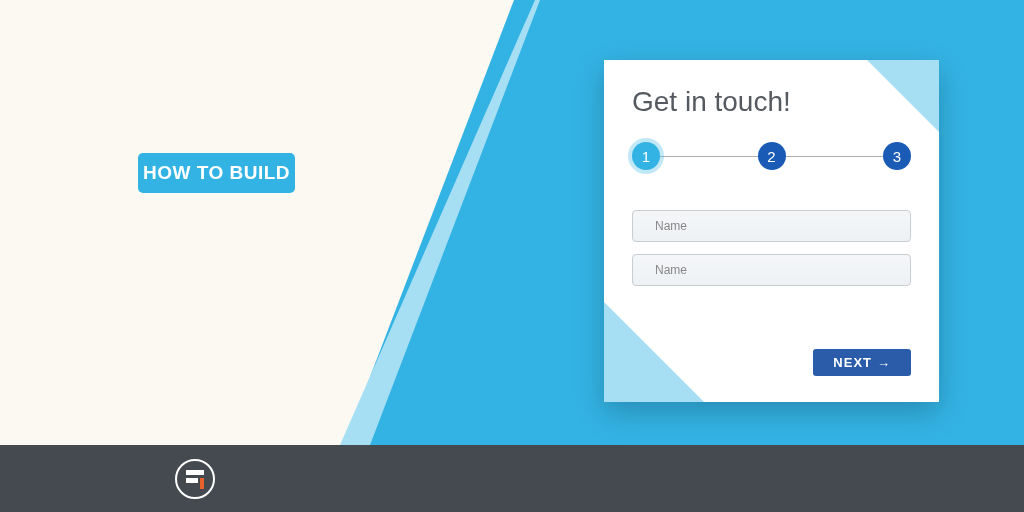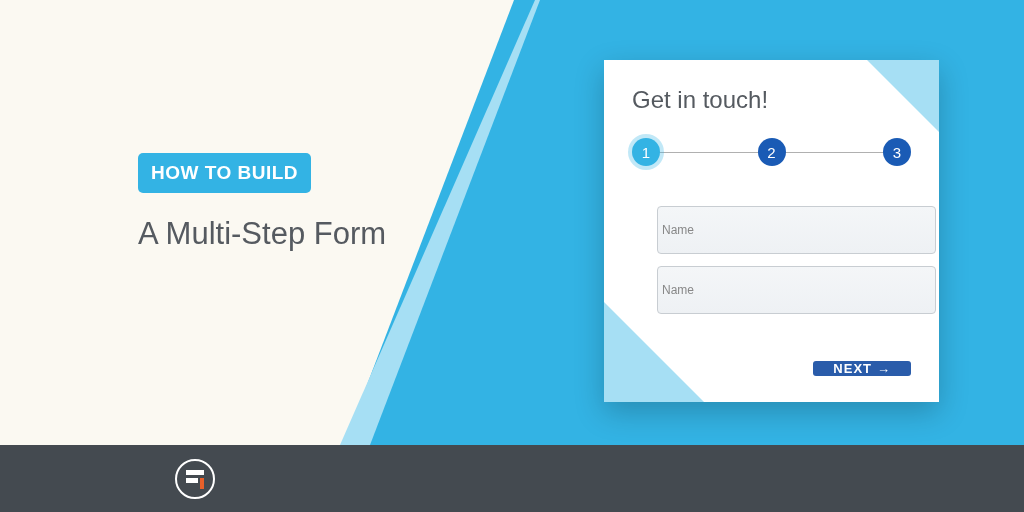--- a/index.html
+++ b/index.html
@@ -84,21 +84,21 @@
       top: 153px;
       left: 138px;
     }
     .badge {
       display: inline-block;
       background: #33b3e4;
       color: #fff;
       font-weight: 700;
       font-size: 19px;
       letter-spacing: 0.5px;
-      padding: 9px 13px;
+      padding: 9px 5px;
       border-radius: 5px;
     }
     .headline {
       margin-top: 20px;
       font-size: 31px;
       font-weight: 300;
       color: #555a60;
       line-height: 1.35;
     }
     .form-card {
@@ -106,21 +106,21 @@
       top: 60px;
       right: 85px;
       width: 335px;
       height: 342px;
       background: #fff;
       box-shadow: 0 10px 28px rgba(0,0,0,0.22);
       padding: 26px 28px;
       overflow: hidden;
     }
     .form-title {
-      font-size: 24px;
+      font-size: 28px;
       font-weight: 300;
       color: #555a60;
       margin-bottom: 24px;
     }
     .stepper {
       display: flex;
       align-items: center;
       justify-content: space-between;
       position: relative;
       margin-bottom: 40px;
@@ -149,42 +149,41 @@
     }
     .step.active {
       background: #33b3e4;
       box-shadow: 0 0 0 4px rgba(51,179,228,0.3);
     }
     .step.inactive {
       background: #1a5bb5;
     }
     .form-input {
       width: 100%;
-      height: 48px;
+      height: 32px;
       border: 1px solid #c8cdd2;
       border-radius: 4px;
       background: linear-gradient(#f4f6f8, #eef1f4);
-      padding: 0 4px;
+      padding: 0 22px;
       font-size: 12px;
       color: #888;
       margin-bottom: 12px;
       display: flex;
       align-items: center;
-      margin-left: 25px;
     }
     .next-btn {
       position: absolute;
       bottom: 26px;
       right: 28px;
       background: #2a5caa;
       color: #fff;
       font-size: 13px;
       font-weight: 600;
       letter-spacing: 1px;
-      padding: 0 20px;
+      padding: 6px 20px;
       border-radius: 3px;
       display: flex;
       align-items: center;
       gap: 5px;
       border: none;
       cursor: pointer;
     }
     .corner-tr {
       position: absolute;
       top: 0;
@@ -206,21 +205,20 @@
   </style>
 </head>
 <body>
 
 <div class="bg-blue"></div>
 <div class="bg-lightblue"></div>
 
 <div class="left-content">
   <div class="badge">HOW TO BUILD</div>
   <div class="headline">
-    <div>A Multi-Step Form</div>
   </div>
 </div>
 
 <div class="form-card">
   <div class="corner-tr"></div>
   <div class="corner-bl"></div>
 
   <div class="form-title">Get in touch!</div>
 
   <div class="stepper">

